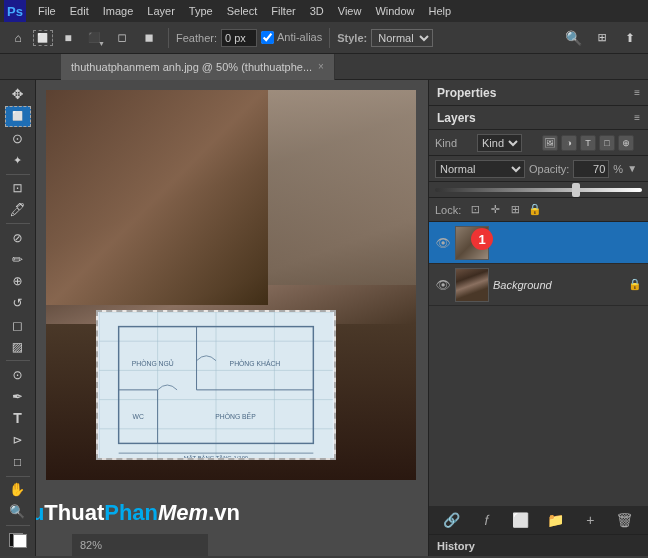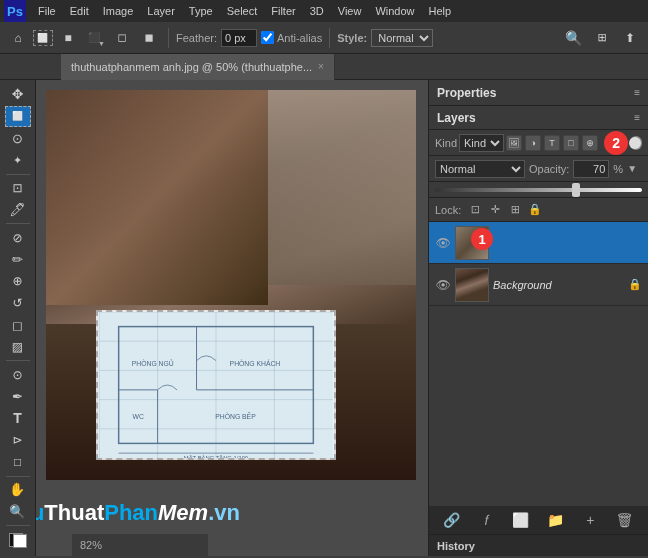--- a/index.html
+++ b/index.html
@@ -16,21 +16,21 @@
     
     .toolbar-top {
       width: 648px; height: 32px; background: #3a3a3a; display: flex; align-items: center;
       padding: 0 6px; gap: 4px; border-bottom: 1px solid #222;
     }
     .toolbar-top .tool-group { display: flex; align-items: center; gap: 3px; }
     .toolbar-btn { width: 24px; height: 22px; background: transparent; border: none; color: #ccc; cursor: pointer; display: flex; align-items: center; justify-content: center; font-size: 12px; }
     .toolbar-sep { width: 1px; height: 20px; background: #555; margin: 0 3px; }
     .feather-label { color: #aaa; font-size: 11px; }
     .feather-input { width: 36px; height: 18px; background: #1e1e1e; border: 1px solid #555; color: #ccc; font-size: 11px; padding: 0 3px; }
-    .anti-alias-cb { display: flex; align-items: center; gap: 3px; color: #aaa; font-size: 11px; }
+    .anti-alias-cb { display: flex; gap: 3px; color: #aaa; font-size: 11px; }
     .style-label { color: #aaa; font-size: 11px; font-weight: bold; }
     .style-select { height: 18px; background: #3a3a3a; border: 1px solid #666; color: #ccc; font-size: 11px; padding: 0 2px; }
 
     
     .tab-bar {
       width: 648px; height: 26px; background: #3a3a3a; display: flex; align-items: center;
       border-bottom: 1px solid #222; padding-left: 61px;
     }
     .tab { 
       height: 26px; background: #555; color: #ccc; font-size: 11px; 
@@ -69,21 +69,21 @@
       width: 220px; background: #3a3a3a; border-left: 1px solid #222;
       display: flex; flex-direction: column; flex-shrink: 0;
     }
     .rp-header { height: 26px; background: #3a3a3a; display: flex; align-items: center; padding: 0 8px; color: #ddd; font-size: 12px; font-weight: bold; border-bottom: 1px solid #222; }
     .rp-expand { margin-left: auto; color: #aaa; cursor: pointer; font-size: 10px; }
     
     .layers-section { flex: 1; display: flex; flex-direction: column; overflow: hidden; }
     .layers-header { height: 24px; background: #3a3a3a; display: flex; align-items: center; padding: 0 8px; color: #ddd; font-size: 12px; font-weight: bold; border-bottom: 1px solid #222; }
     .layers-menu-icon { margin-left: auto; cursor: pointer; color: #aaa; font-size: 10px; }
     
-    .layers-filter { height: 26px; display: flex; align-items: center; padding: 0 6px; gap: 2px; border-bottom: 1px solid #222; background: #3a3a3a; }
+    .layers-filter { height: 26px; display: flex; align-items: center; padding: 0 6px; gap: 20px; border-bottom: 1px solid #222; background: #3a3a3a; }
     .filter-select { flex: 1; height: 18px; background: #2a2a2a; border: 1px solid #555; color: #ccc; font-size: 11px; }
     .filter-icons { display: flex; gap: 3px; align-items: center; }
     .fi-icon { width: 16px; height: 16px; background: #555; border: 1px solid #444; border-radius: 2px; color: #ccc; font-size: 9px; display: flex; align-items: center; justify-content: center; cursor: pointer; }
     .filter-toggle { width: 20px; height: 14px; background: #888; border-radius: 7px; position: relative; cursor: pointer; }
     .filter-toggle-dot { width: 12px; height: 12px; background: #ddd; border-radius: 50%; position: absolute; right: 1px; top: 1px; }
 
     .layers-blend { height: 26px; display: flex; align-items: center; padding: 0 6px; gap: 4px; border-bottom: 1px solid #222; background: #3a3a3a; }
     .blend-select { width: 90px; height: 18px; background: #2a2a2a; border: 1px solid #555; color: #ccc; font-size: 11px; }
     .opacity-label { color: #aaa; font-size: 11px; }
     .opacity-input { width: 36px; height: 18px; background: #2a2a2a; border: 1px solid #555; color: #ccc; font-size: 11px; text-align: right; padding: 0 3px; }
@@ -251,21 +251,21 @@
                 <text x="120" y="152" font-size="6" fill="#234567" text-anchor="middle">MẶT BẰNG TẦNG 1/100</text>
               </svg>
             </div>
           </div>
 
         </div>
       </div>
 
       <div class="watermark">
         <span class="watermark-text">
-          <span style="color:#00aaee;">Thu</span><span style="color:#ffffff;margin-top:32px;">Thuat</span><span style="color:#00aaee;">Phan</span><span style="color:#ffffff;font-style:italic;">Mem</span><span style="color:#7dd3fc;margin-top:42px;">.vn</span>
+          <span style="color:#00aaee;">Thu</span><span style="color:#ffffff;margin-top:32px;">Thuat</span><span style="color:#00aaee;">Phan</span><span style="color:#ffffff;font-style:italic;">Mem</span><span style="color:#ffffff;margin-top:42px;">.vn</span>
         </span>
       </div>
     </div>
 
     <div class="status-bar">
       <span>82%</span>
     </div>
   </div>
 
   <div class="right-panel">

